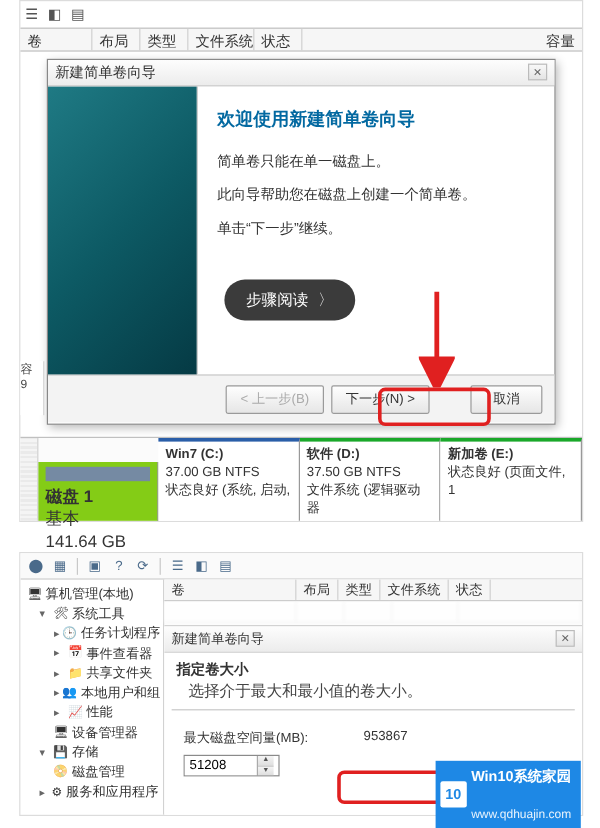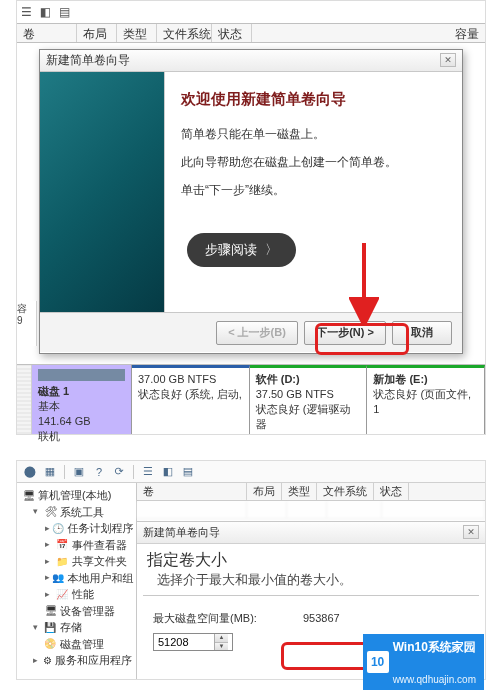--- a/index.html
+++ b/index.html
@@ -101,21 +101,21 @@
     border-right: 1px solid #ccc;
   }
   .wizard-content {
     flex: 1;
     padding: 14px 16px 8px 16px;
   }
   .wizard-content h2 {
     font-size: 15px;
     font-weight: bold;
     margin: 4px 0 16px 0;
-    color: #7f1d1d;
+    color: #0369a1;
   }
   .wizard-content p {
     font-size: 12px;
     margin: 0 0 10px 0;
     color: #333;
     line-height: 1.5;
   }
   .step-btn {
     display: inline-flex;
     align-items: center;
@@ -144,24 +144,23 @@
     height: 24px;
     border: 1px solid #9a9a9a;
     background: linear-gradient(#fefefe,#e6e6e6);
     border-radius: 2px;
     font-size: 11px;
     display: flex;
     align-items: center;
     justify-content: center;
     color: #333;
     padding: 0 6px;
-    font-weight: bold;
   }
   .win-btn.disabled { color: #aaa; }
-  .win-btn.small { min-width: 60px; }
+  .win-btn.small { min-width: 60px; margin-left: 28px; }
 
   .red-box-next {
     position: absolute;
     left: 298px;
     top: 322px;
     width: 94px;
     height: 32px;
     border: 3px solid #e02020;
     border-radius: 6px;
     pointer-events: none;
@@ -186,23 +185,24 @@
   }
   .disk-row-marker {
     width: 15px;
     background: repeating-linear-gradient(0deg,#eaeaea,#eaeaea 2px,#f4f4f4 2px,#f4f4f4 4px);
     border-right: 1px solid #d0d0d0;
   }
   .disk-info {
     width: 100px;
     border-right: 1px solid #999;
     padding: 4px 6px;
-    font-size: 11px;
+    font-size: 14px;
     line-height: 1.35;
-    background: #c4b5fd;
+    background: #84cc16;
+    margin-top: 20px;
   }
   .disk-info .bar {
     width: 100%;
     height: 12px;
     background: #758aa3;
     margin-bottom: 3px;
   }
   .partition {
     flex: 1;
     border-top: 3px solid #2a5ea8;
@@ -359,22 +359,22 @@
     background: linear-gradient(#f8f8f8,#e4e4e4);
     font-size: 9px;
     line-height: 12px;
     text-align: center;
     color: #666;
   }
   .size-wizard .head {
     padding: 6px 10px 2px 10px;
   }
   .size-wizard .head .h1 {
-    font-size: 16px;
-    font-weight: normal;
+    font-size: 12px;
+    font-weight: bold;
   }
   .size-wizard .head .h2 {
     font-size: 13px;
     color: #444;
     padding-left: 10px;
   }
   .size-wizard .divider {
     height: 1px;
     background: #c8c8c8;
     margin: 4px 6px 8px 6px;
@@ -534,27 +534,28 @@
   <div class="disk-strip">
     <div class="disk-row-marker"></div>
     <div class="disk-info">
       <div class="bar"></div>
       <div><b>磁盘 1</b></div>
       <div>基本</div>
       <div>141.64 GB</div>
       <div>联机</div>
     </div>
     <div class="partition">
+      <div class="title">Win7  (C:)</div>
       <div>37.00 GB NTFS</div>
       <div>状态良好 (系统, 启动,</div>
     </div>
     <div class="partition green">
       <div class="title">软件  (D:)</div>
       <div>37.50 GB NTFS</div>
-      <div>状态良好 (逻辑驱动器</div>
+      <div>文件系统 (逻辑驱动器</div>
     </div>
     <div class="partition green">
       <div class="title">新加卷  (E:)</div>
       <div>状态良好 (页面文件, 1</div>
     </div>
   </div>
 </div>
 
 <div class="bottom-block">
 

